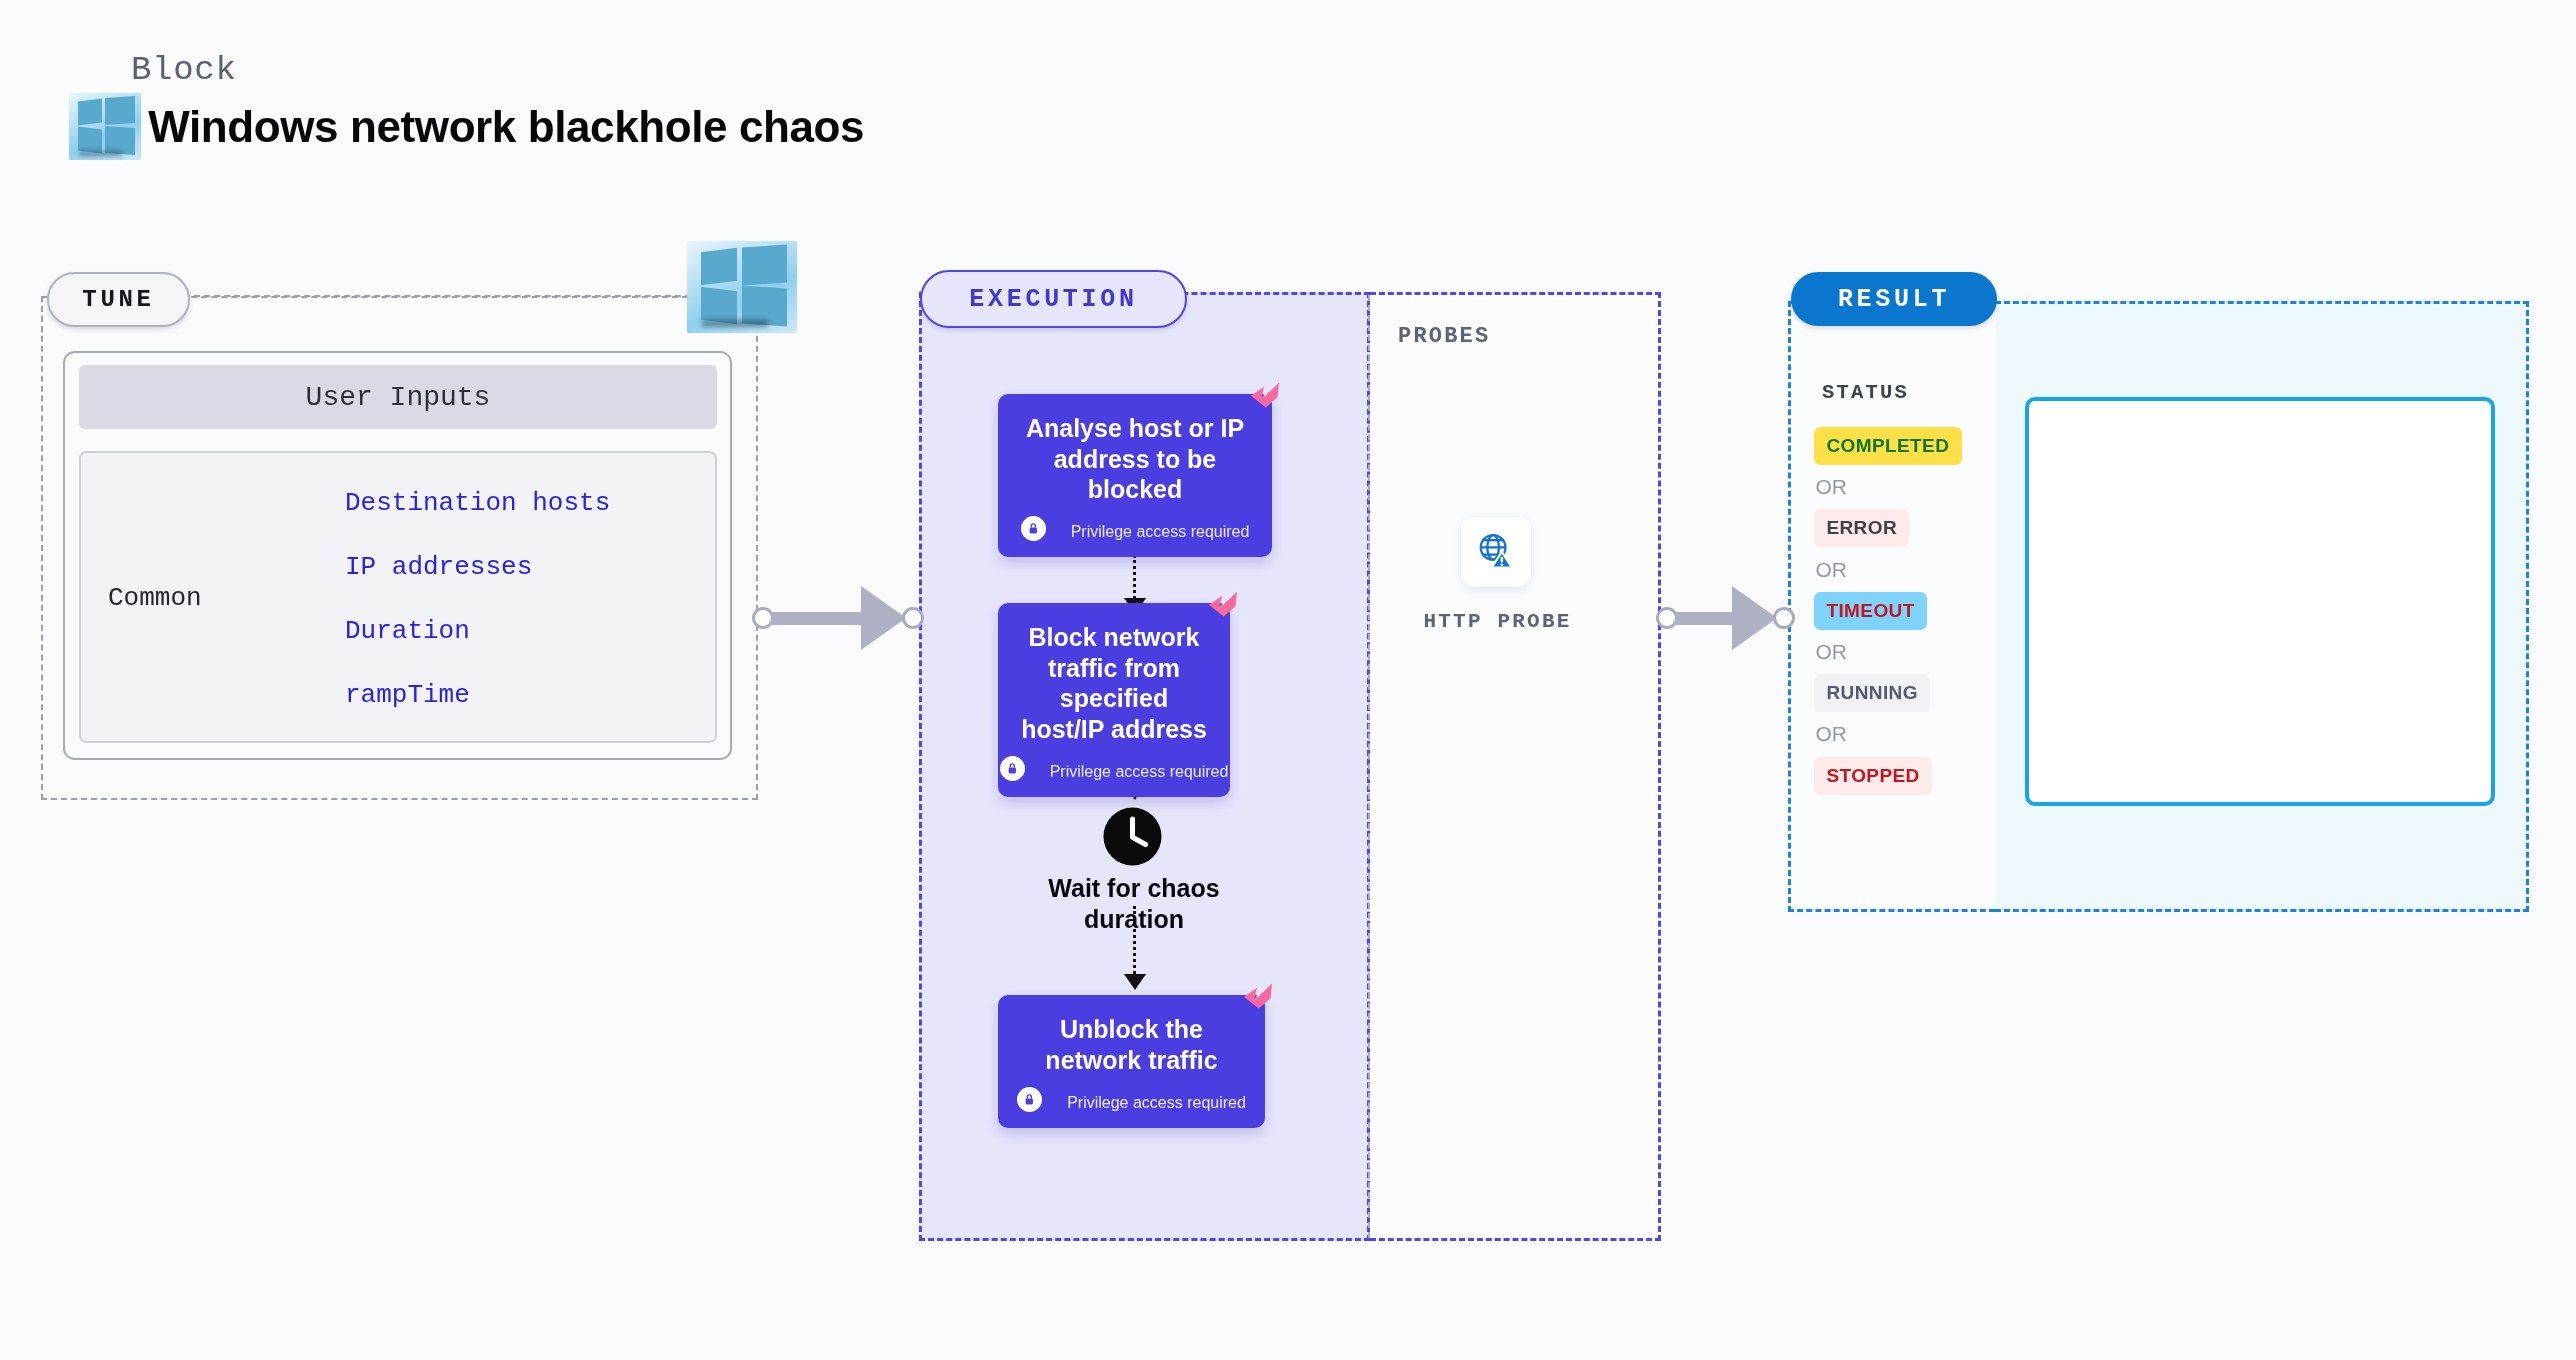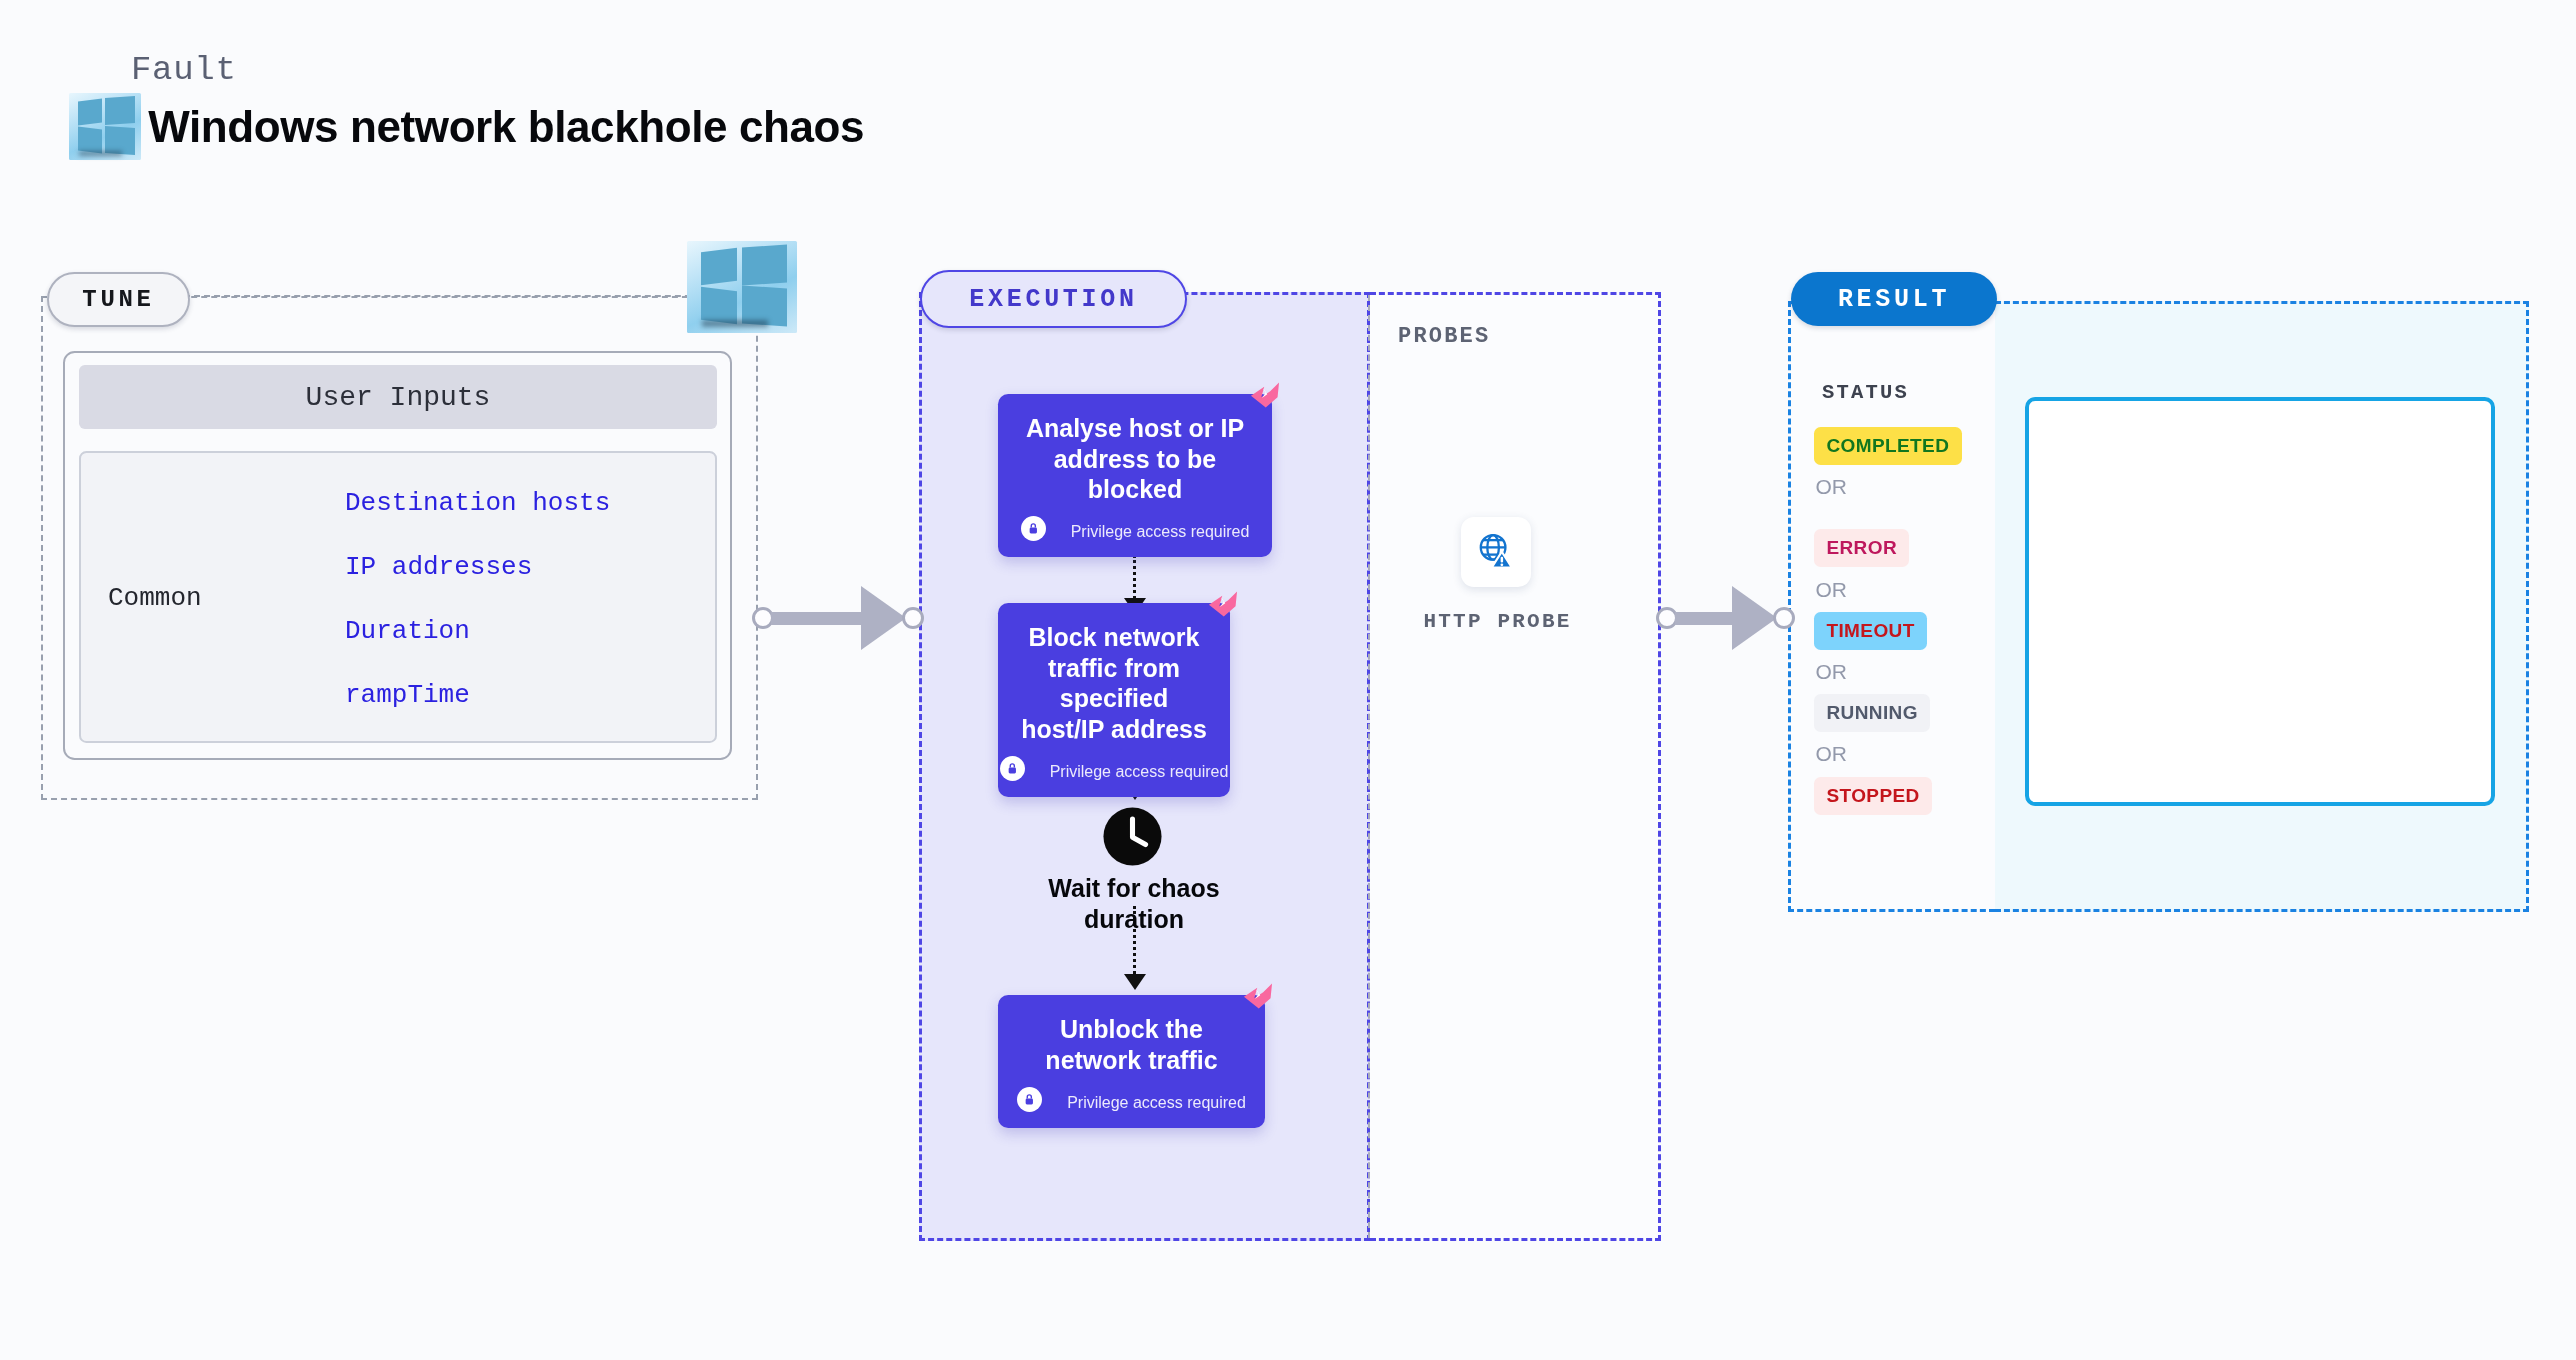--- a/index.html
+++ b/index.html
@@ -220,21 +220,21 @@
   .badge{
     display:inline-block;border-radius:6.6px;
     font-size:19px;font-weight:bold;letter-spacing:0.4px;
     padding:8px 12.4px;margin:0;
   }
   .or{
     display:block;font-size:21px;color:#9399ab;
     margin:10.2px 0 10.2px 1.5px;font-family:"Liberation Sans", sans-serif;
   }
   .b-completed{background:#fde047;color:#11761f;}
-  .b-error{background:#fdeaea;color:#be185d;margin-top:20px;}
+  .b-error{background:#fdeaea;color:#404040;}
   .b-timeout{background:#7dd3fc;color:#c4161c;}
   .b-running{background:#f1f2f6;color:#525a6c;}
   .b-stopped{background:#fdeaea;color:#c4161c;}
 
   
   #output-card{
     position:absolute;left:2025px;top:397px;width:470px;height:409px;
     box-sizing:border-box;border:4.4px solid #16a4e5;border-radius:10.2px;
     background:#ffffff;z-index:4;
   }
@@ -271,21 +271,21 @@
   .pass .txt{color:#14a22b;}
   .fail .txt{color:#e01b1b;}
   #probe-res-row .or2{
     font-size:20.5px;color:#9399ab;margin:13px 0 13px 2.9px;
   }
 </style>
 </head>
 <body>
 
 <div id="header">
-  <div id="fault-label">Fault</div>
+  <div id="fault-label">Block</div>
   <div id="title-row">
     <span class="winlogo" style="width:72px;height:67px;">
       <span class="bg" style="border-radius:1.5px;"></span>
       <span class="pane" style="left:13%;top:10%;width:33%;height:36%;transform:skewY(-7deg);"></span>
       <span class="pane" style="left:50%;top:5%;width:41%;height:41%;transform:skewY(-4deg);"></span>
       <span class="pane" style="left:13%;top:52%;width:33%;height:36%;transform:skewY(7deg);"></span>
       <span class="pane" style="left:50%;top:50%;width:41%;height:41%;transform:skewY(4deg);"></span>
       <span class="shadow" style="left:14%;top:86%;width:60%;height:7%;"></span>
     </span>
     <span id="title-text">Windows network blackhole chaos</span>

